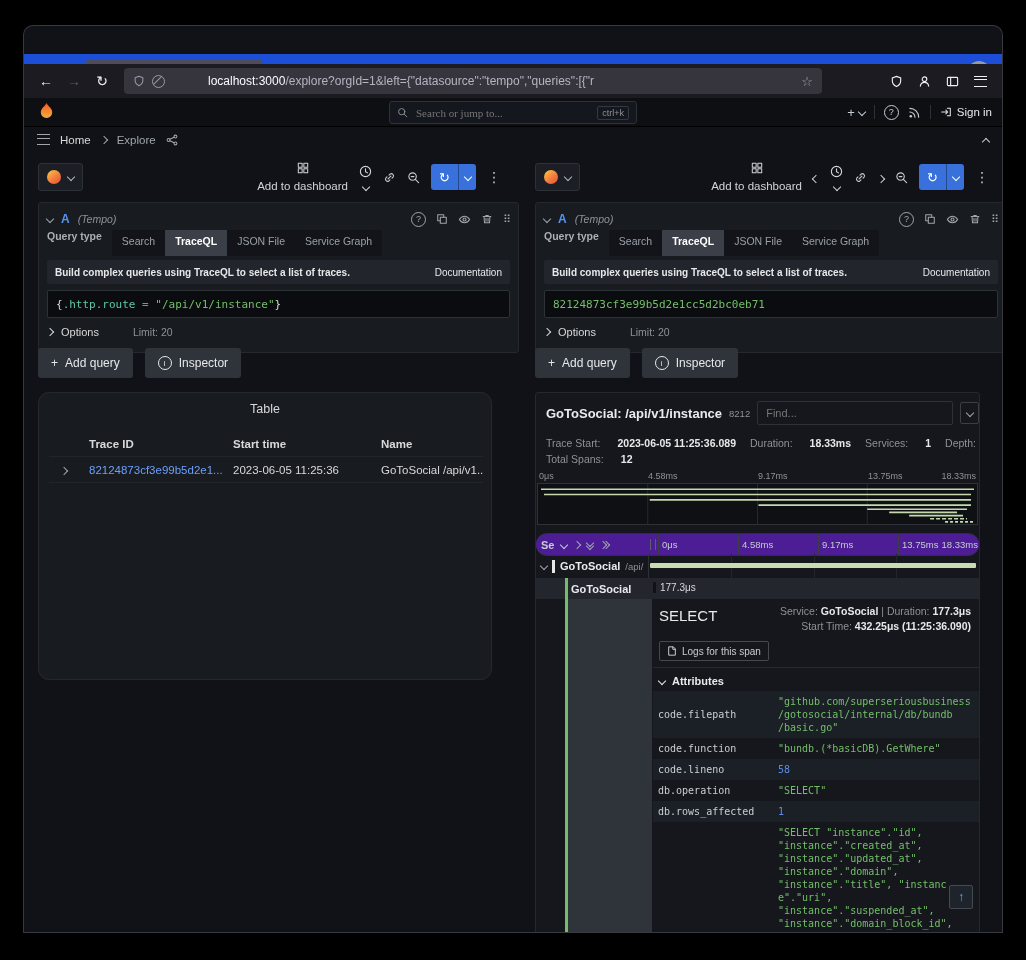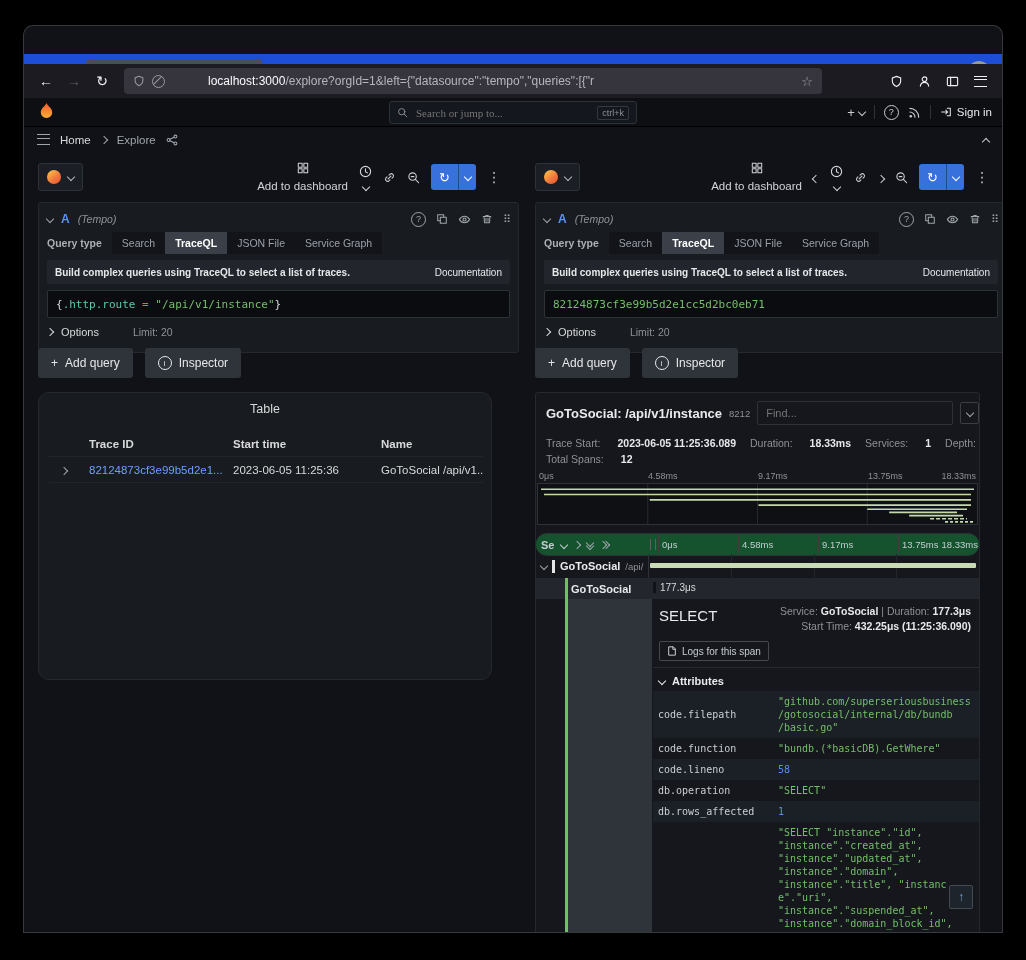--- a/index.html
+++ b/index.html
@@ -62,21 +62,21 @@
   .blue-btn .b2{width:17px;display:flex;align-items:center;justify-content:center;border-left:1px solid rgba(0,0,0,.35);}
   .kebab{font-size:14px;color:#c7ccd1;}
   
   .qcard{position:absolute;top:48px;background:#181b1f;border:1px solid #25282e;border-radius:3px;padding:5px 8px 8px;}
   .qc-l{left:14px;width:463px;height:136px;} .qc-r{left:511px;width:454px;height:136px;}
   .qhead{display:flex;align-items:center;gap:8px;height:22px;color:#9fa6ad;}
   .qref{color:#5794f2;font-size:12px;font-weight:bold;}
   .qds{color:#8e9196;font-size:10.5px;font-style:italic;}
   .qicons{margin-left:auto;display:flex;align-items:center;gap:10px;color:#9fa6ad;}
   .grip{font-size:11px;letter-spacing:-1px;}
-  .qtabs{display:flex;align-items:center;gap:10px;height:26px;}
+  .qtabs{display:flex;gap:10px;height:26px;}
   .qt-label{font-size:10.5px;color:#aab0b6;font-weight:bold;}
   .seg{display:flex;background:#121419;border-radius:2px;overflow:hidden;}
   .seg .sg{padding:5px 10px;font-size:10.5px;color:#9aa0a8;}
   .seg .sg.on{background:#3b4048;color:#fff;font-weight:bold;}
   .qinfo{margin-top:4px;height:24px;background:#22252c;display:flex;align-items:center;justify-content:space-between;padding:0 8px;font-size:10px;border-radius:2px;}
   .qinfo .l{font-weight:bold;color:#e6e8ea;}
   .qinfo .r{color:#e6e8ea;}
   .qinput{margin-top:6px;height:26px;background:#0b0c0f;border:1px solid #2c3235;border-radius:2px;display:flex;align-items:center;padding:0 8px;font-family:"DejaVu Sans Mono",monospace;font-size:11px;white-space:pre;overflow:hidden;}
   .tk-p{color:#d8d9da;} .tk-f{color:#5fc8a7;} .tk-o{color:#e4694f;} .tk-s{color:#73bf69;}
   .qopts{margin-top:8px;display:flex;align-items:center;gap:8px;font-size:11px;color:#d8d9da;}
@@ -102,21 +102,21 @@
   .x-sid{font-size:9.5px;color:#8e9196;}
   .x-find{margin-left:auto;width:178px;height:22px;background:transparent;border:1px solid #2c3235;border-radius:2px;color:#c7ccd1;font-size:11px;padding:0 8px;font-family:inherit;outline:none;flex:0 0 auto;}
   .x-nav{width:17px;height:20px;border:1px solid #3a3f45;border-radius:2px;display:flex;align-items:center;justify-content:center;color:#9fa6ad;flex:0 0 auto;}
   .x-meta{position:absolute;left:10px;font-size:10.5px;color:#8e9196;display:flex;gap:5px;align-items:baseline;white-space:nowrap;}
   .x-meta b{color:#e6e8ea;margin-left:12px;}
   .x-meta .sp{width:4px;}
   .m1{top:44px;} .m2{top:60px;}
   .x-ticks{position:absolute;left:0;right:0;top:78px;height:11px;font-size:9px;color:#8e9196;}
   .x-ticks span{position:absolute;top:0;}
   .x-map{position:absolute;left:1px;right:1px;top:90px;height:40px;background:#0e1014;border:1px solid #2c3235;}
-  .x-tlh{position:absolute;left:0;right:0;top:140px;height:21px;background:#14532d;border-top:1px solid #2c3235;border-bottom:1px solid #2c3235;display:flex;border-radius:11px;}
+  .x-tlh{position:absolute;left:0;right:0;top:140px;height:21px;background:#4c1d95;border-top:1px solid #2c3235;border-bottom:1px solid #2c3235;display:flex;border-radius:11px;}
   .tlh-names{width:112px;display:flex;align-items:center;gap:7px;padding:0 5px;color:#c7ccd1;font-size:11px;font-weight:bold;position:relative;flex:0 0 auto;}
   .tlh-ic{display:inline-flex;color:#9fa6ad;align-items:center;}
   .tlh-ic.col{flex-direction:column;gap:0;}
   .t-resizer{position:absolute;right:2px;top:5px;width:4px;height:11px;border-left:1px solid #596068;border-right:1px solid #596068;}
   .tlh-cols{flex:1;display:flex;}
   .tlh-col{flex:1;border-left:1px solid #3a3f45;font-size:9.5px;color:#c7ccd1;padding:5px 0 0 3px;white-space:nowrap;}
   .tlh-col.last{display:flex;justify-content:space-between;padding-right:1px;overflow:hidden;}
   .x-row1{position:absolute;left:0;right:0;top:161px;height:24px;border-bottom:1px solid #1d2127;}
   .x-row2{position:absolute;left:0;right:0;top:185px;height:21px;background:#23272d;}
   .r-names{position:absolute;left:0;top:0;bottom:0;width:112px;display:flex;align-items:center;gap:5px;padding:0 5px;overflow:hidden;color:#9fa6ad;}

